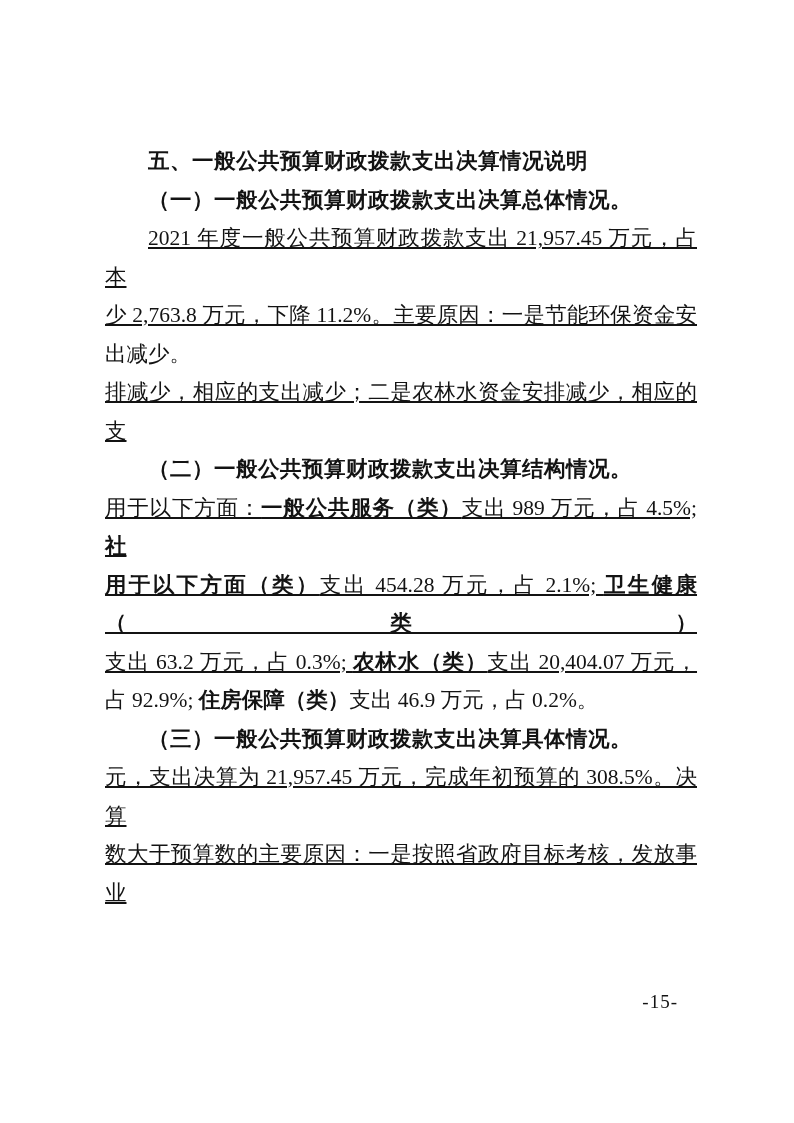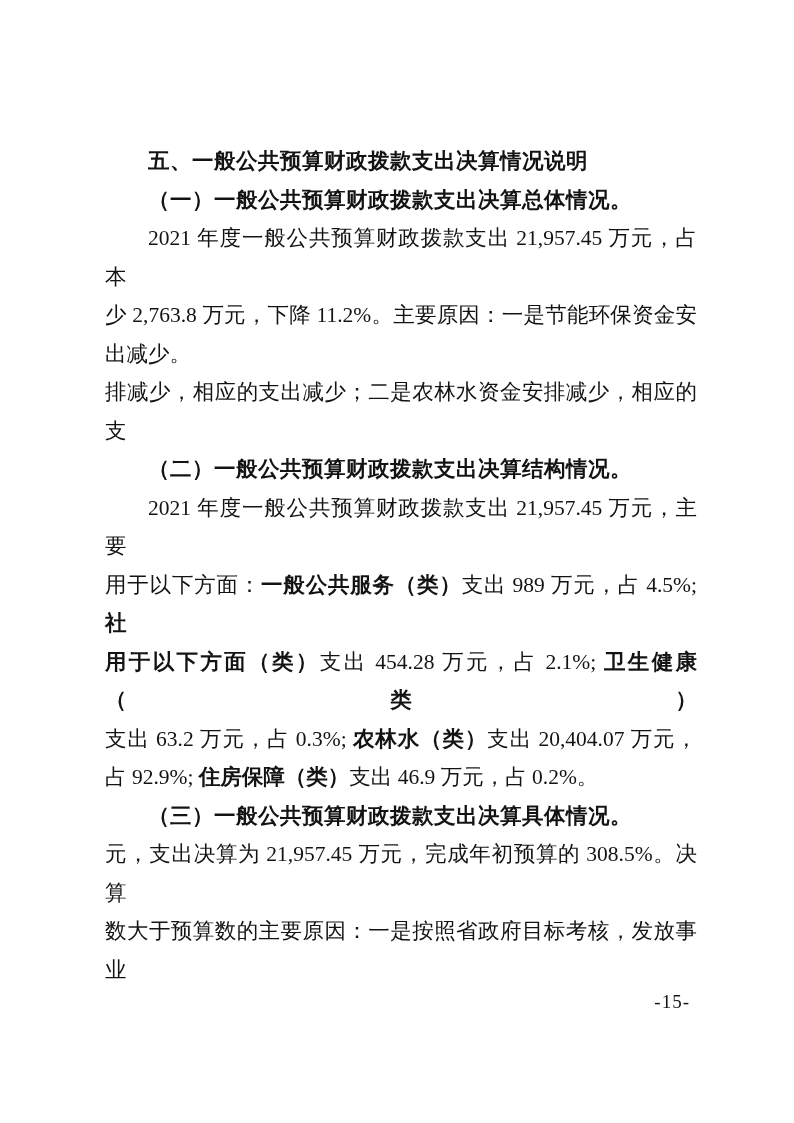--- a/index.html
+++ b/index.html
@@ -24,59 +24,59 @@
   }
   .line {
     font-size: 21.5px;
     line-height: 38.5px;
     white-space: normal;
     text-align: left;
   }
   .line.justify {
     text-align: justify;
     text-align-last: justify;
+    text-decoration: underline;
   }
   .line.indent {
     text-indent: 43px;
   }
   .line.h1 {
     font-family: "Liberation Sans", "DejaVu Sans", sans-serif;
     font-weight: 700;
     letter-spacing: 0.5px;
   }
   .line.h2 {
     font-weight: 700;
     letter-spacing: 0.5px;
   }
   .bold {
     font-weight: 700;
   }
   .page-number {
     position: absolute;
     top: 991px;
-    right: 104px;
+    right: 116px;
     font-size: 19px;
     letter-spacing: 1px;
     font-family: "Liberation Serif", "DejaVu Serif", serif;
     color: #131313;
   }
 </style>
 </head>
 <body>
 
 <div class="page">
   <div class="content">
       <div class="line h1 indent"><span class="bold">五、一般公共预算财政拨款支出决算情况说明</span></div>
       <div class="line h2 indent"><span class="bold">（一）一般公共预算财政拨款支出决算总体情况。</span></div>
       <div class="line body indent justify"><span>2021 年度一般公共预算财政拨款支出 21,957.45 万元，占本</span></div>
       <div class="line body justify"><span>少 2,763.8 万元，下降 11.2%。主要原因：一是节能环保资金安</span></div>
       <div class="line body"><span>出减少。</span></div>
       <div class="line body justify"><span>排减少，相应的支出减少；二是农林水资金安排减少，相应的支</span></div>
       <div class="line h2 indent"><span class="bold">（二）一般公共预算财政拨款支出决算结构情况。</span></div>
-      <div class="line body indent justify"><span>2021 年度一般公共预算财政拨款支出 21,957.45 万元，主要</span></div>
       <div class="line body justify"><span>用于以下方面：</span><span class="bold">一般公共服务（类）</span><span>支出 989 万元，占 4.5%; </span><span class="bold">社</span></div>
       <div class="line body justify"><span class="bold">用于以下方面（类）</span><span>支出 454.28 万元，占 2.1%; </span><span class="bold">卫生健康（类）</span></div>
       <div class="line body justify"><span>支出 63.2 万元，占 0.3%; </span><span class="bold">农林水（类）</span><span>支出 20,404.07 万元，</span></div>
       <div class="line body"><span>占 92.9%; </span><span class="bold">住房保障（类）</span><span>支出 46.9 万元，占 0.2%。</span></div>
       <div class="line h2 indent"><span class="bold">（三）一般公共预算财政拨款支出决算具体情况。</span></div>
       <div class="line body justify"><span>元，支出决算为 21,957.45 万元，完成年初预算的 308.5%。决算</span></div>
       <div class="line body justify"><span>数大于预算数的主要原因：一是按照省政府目标考核，发放事业</span></div>
     </div>
   <div class="page-number">-15-</div>
 </div>

